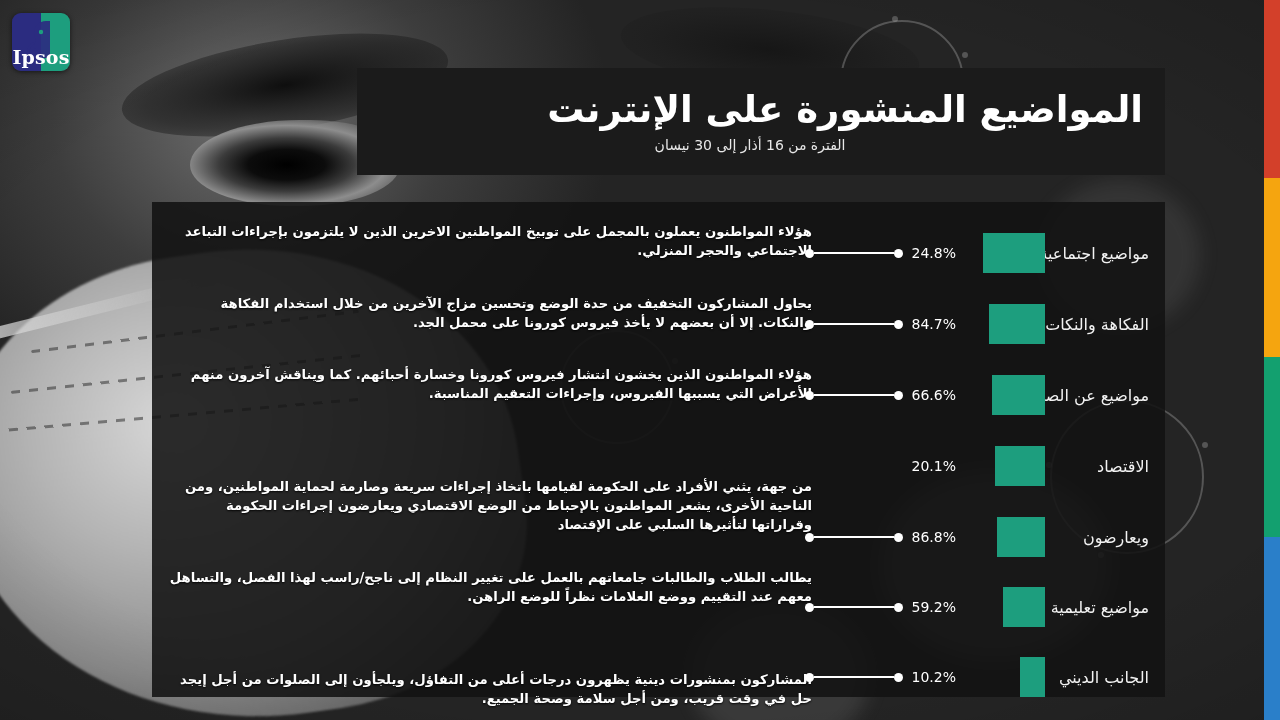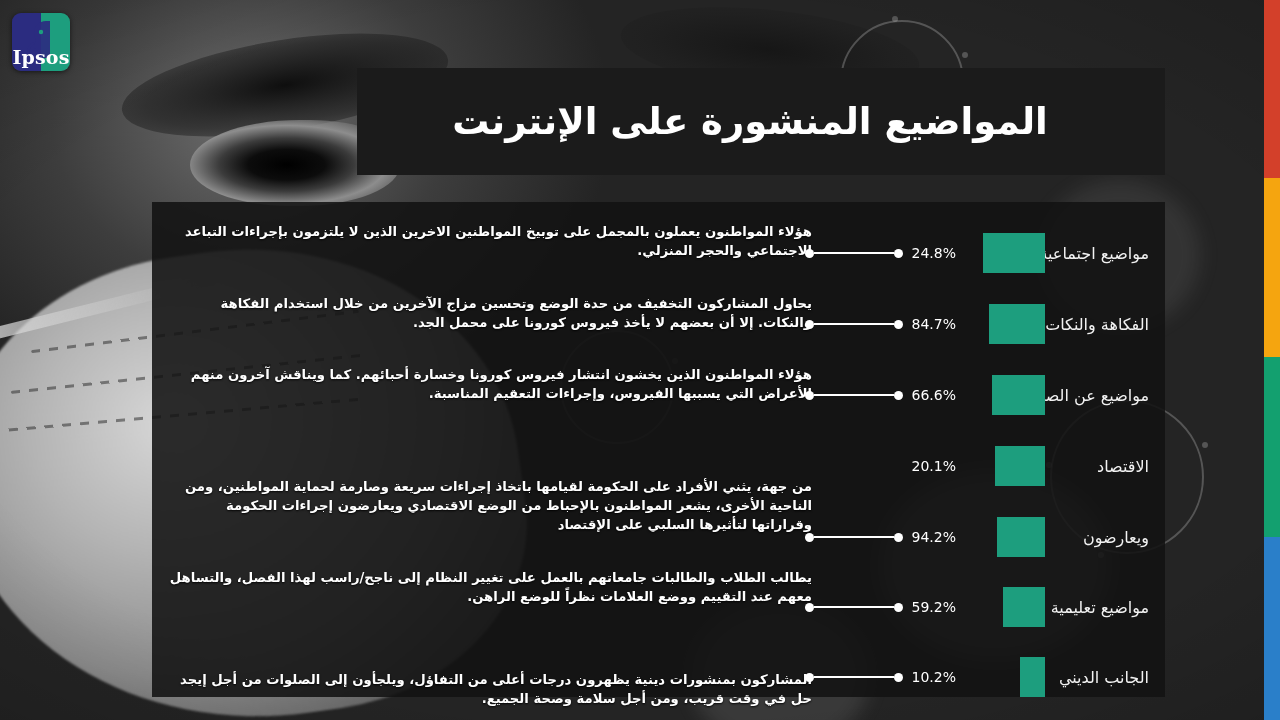--- a/index.html
+++ b/index.html
@@ -52,21 +52,21 @@
         font-family:"DejaVu Serif","Liberation Serif",serif;font-weight:700;font-size:19px;letter-spacing:.2px;line-height:1;}
 
   
   .rail{position:absolute;right:0;top:0;width:16px;height:720px;}
   .rail span{display:block;width:100%;}
 
   
   .title-bar{position:absolute;left:357px;top:68px;width:808px;height:107px;background:#1b1b1b;
              display:flex;flex-direction:column;justify-content:center;align-items:flex-start;
              padding:0 22px 0 0;box-sizing:border-box;}
-  .title-bar .t{color:#ffffff;font-size:37px;font-weight:700;line-height:1.12;width:100%;text-align:center;
+  .title-bar .t{color:#ffffff;font-size:37px;font-weight:700;line-height:1.12;width:100%;
                 font-family:"DejaVu Sans","Liberation Sans",sans-serif;}
   .title-bar .s{color:#e8e8e8;font-size:14px;line-height:1.2;width:100%;text-align:center;margin-top:7px;
                 font-family:"DejaVu Sans","Liberation Sans",sans-serif;}
 
   
   .panel{position:absolute;left:152px;top:202px;width:1013px;height:495px;
          background:rgba(18,18,18,.88);}
   .panel-inner{position:absolute;inset:0;display:flex;flex-direction:row;}
 
   
@@ -138,20 +138,21 @@
 
   <div class="rail">
     <span style="background:#d3402a;height:178px;"></span>
     <span style="background:#f5a50f;height:179px;"></span>
     <span style="background:#13a06f;height:180px;"></span>
     <span style="background:#2a7fc9;height:183px;"></span>
   </div>
 
   <div class="title-bar">
     <div class="t">المواضيع المنشورة على الإنترنت</div>
+    <div class="s">الفترة من 16 أذار إلى 30 نيسان</div>
   </div>
 
   <div class="panel">
     <div class="panel-inner">
 
       <div class="notes">
         <div class="note" style="top:20px;">هؤلاء المواطنون يعملون بالمجمل على توبيخ المواطنين الاخرين الذين لا يلتزمون بإجراءات التباعد الاجتماعي والحجر المنزلي.</div>
         <div class="note" style="top:92px;">يحاول المشاركون التخفيف من حدة الوضع وتحسين مزاج الآخرين من خلال استخدام الفكاهة والنكات. إلا أن بعضهم لا يأخذ فيروس كورونا على محمل الجد.</div>
         <div class="note" style="top:163px;">هؤلاء المواطنون الذين يخشون انتشار فيروس كورونا وخسارة أحبائهم. كما ويناقش آخرون منهم الأعراض التي يسببها الفيروس، وإجراءات التعقيم المناسبة.</div>
         <div class="note" style="top:366px;">يطالب الطلاب والطالبات جامعاتهم بالعمل على تغيير النظام إلى ناجح/راسب لهذا الفصل، والتساهل معهم عند التقييم ووضع العلامات نظراً للوضع الراهن.</div>
@@ -201,21 +202,21 @@
             <div class="barwrap">
               <div class="bar" style="width: 50.25px; background: rgb(29, 158, 126);"></div>
             </div>
             <div class="pct">20.1%</div>
           </div>
           <div class="row" style="top: 304px; width: 352px;">
             <div class="cat">ويعارضون</div>
             <div class="barwrap">
               <div class="bar" style="width: 48.5px; background: rgb(29, 158, 126);"></div>
             </div>
-            <div class="pct">94.2%</div>
+            <div class="pct">86.8%</div>
             <div class="conn">
               <i class="dot"></i>
               <i class="line"></i>
               <i class="dot"></i>
             </div>
           </div>
           <div class="row" style="top: 374px; width: 352px;">
             <div class="cat">مواضيع تعليمية</div>
             <div class="barwrap">
               <div class="bar" style="width: 42.25px; background: rgb(29, 158, 126);"></div>

